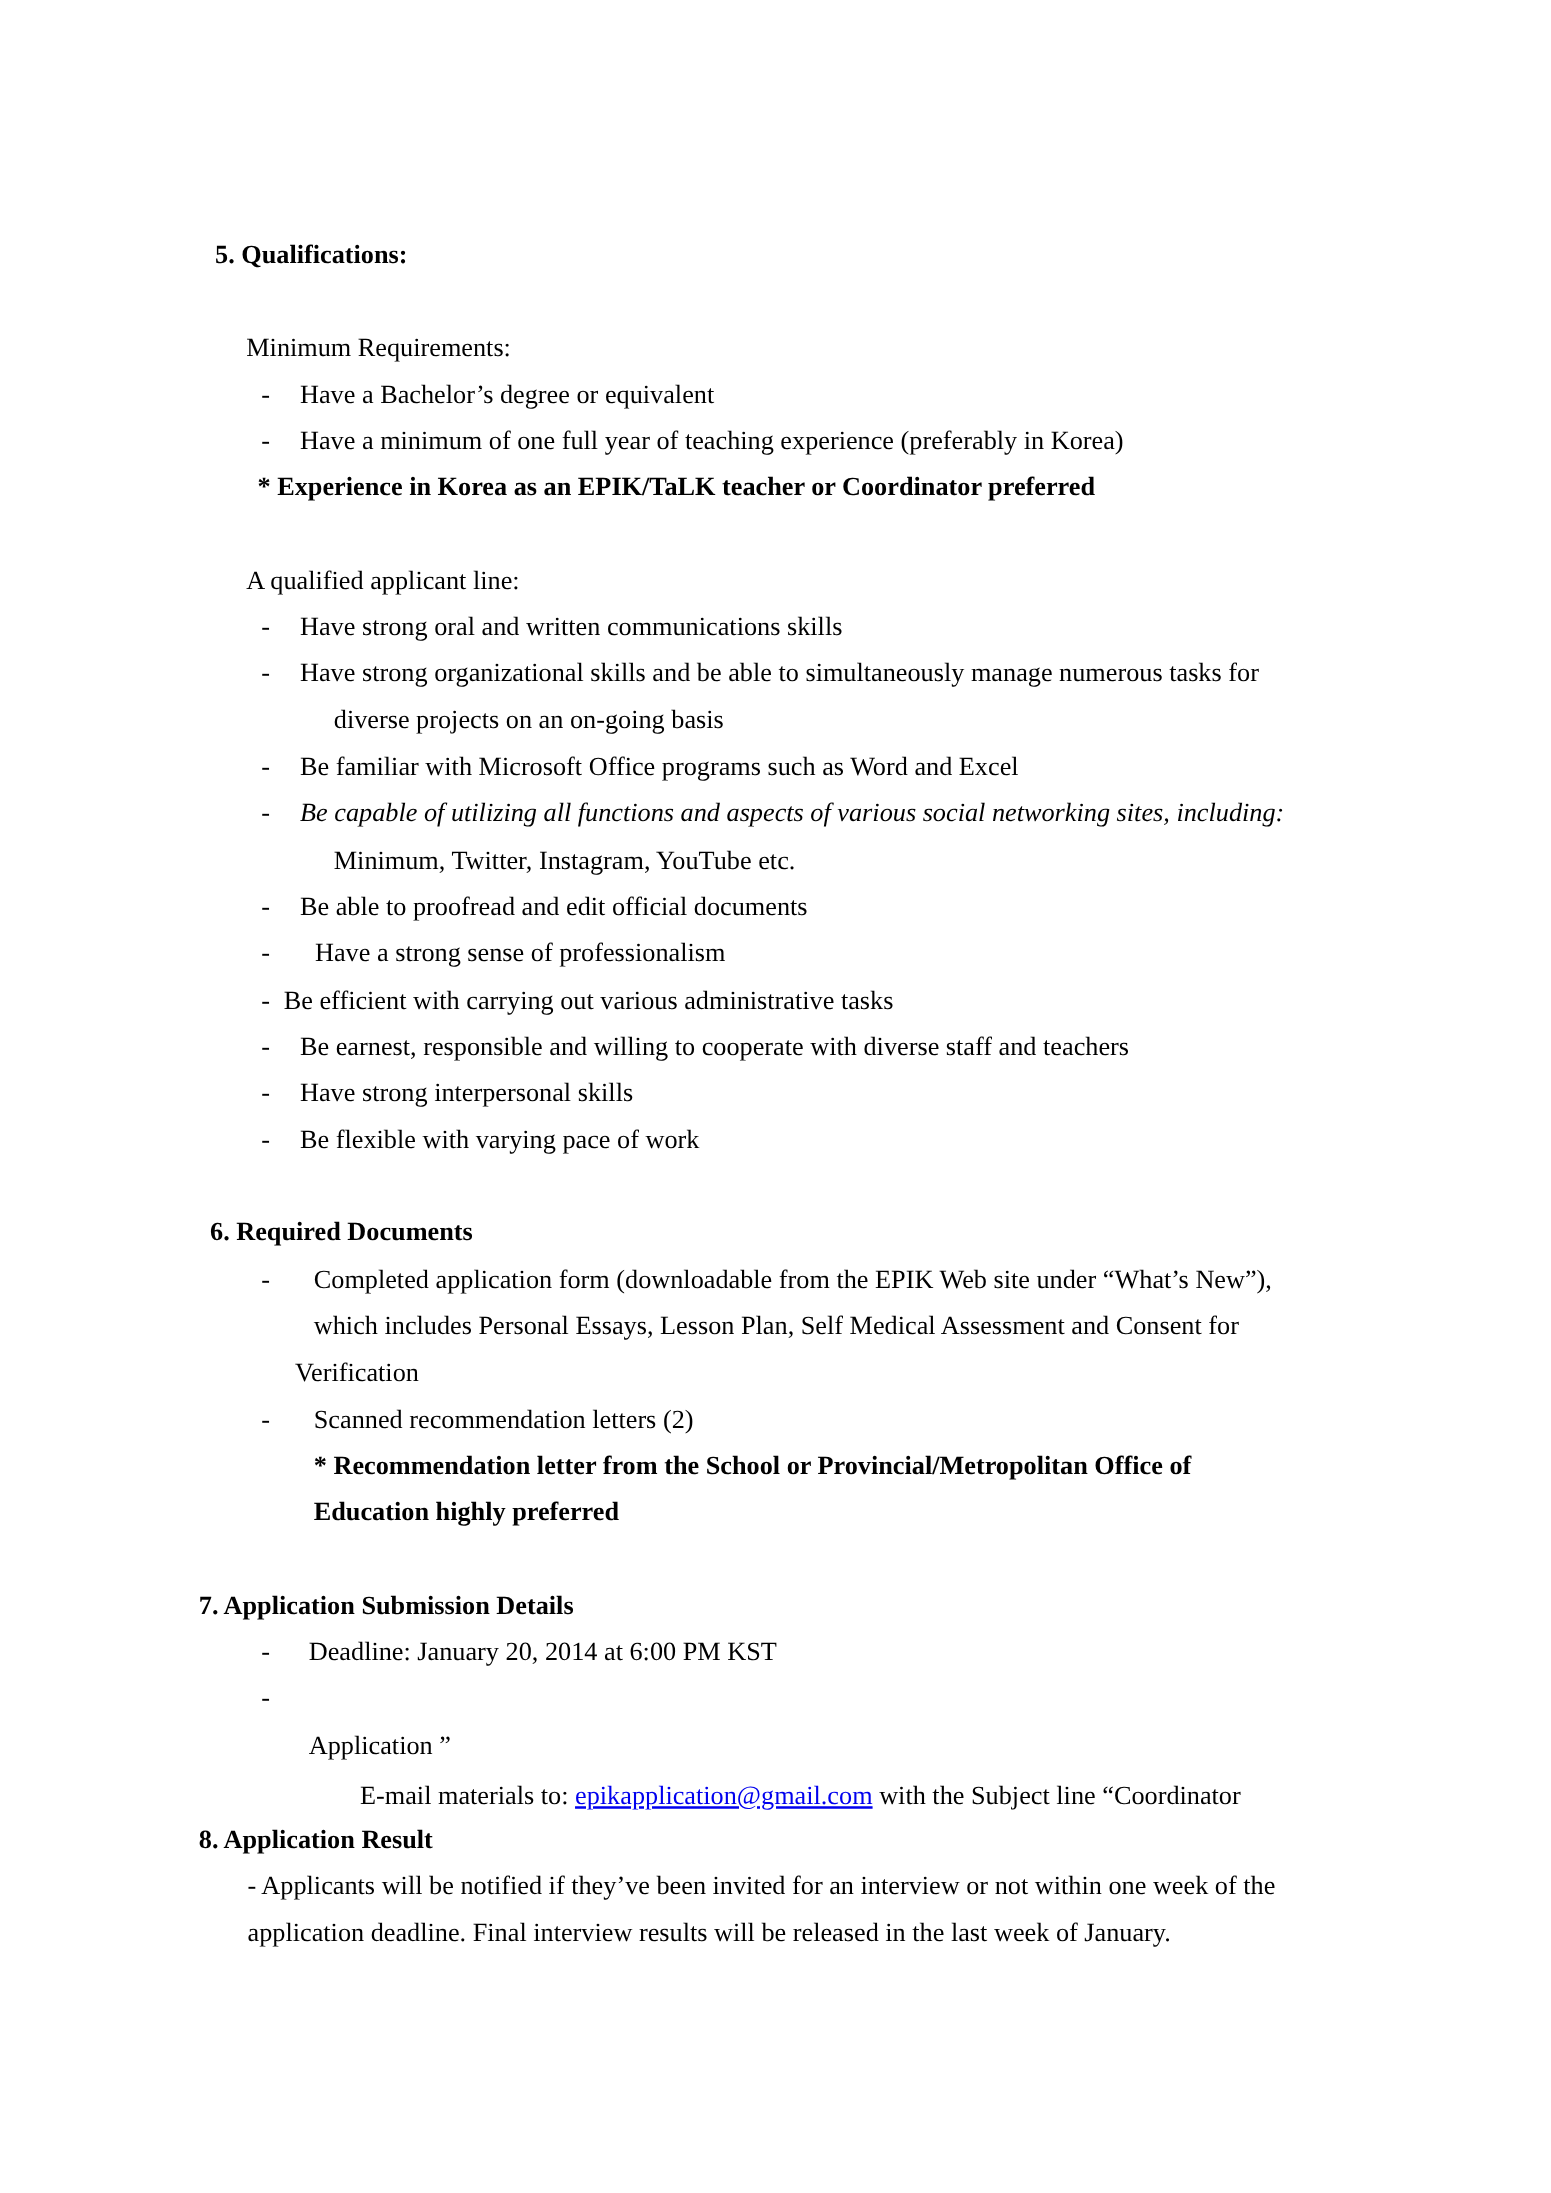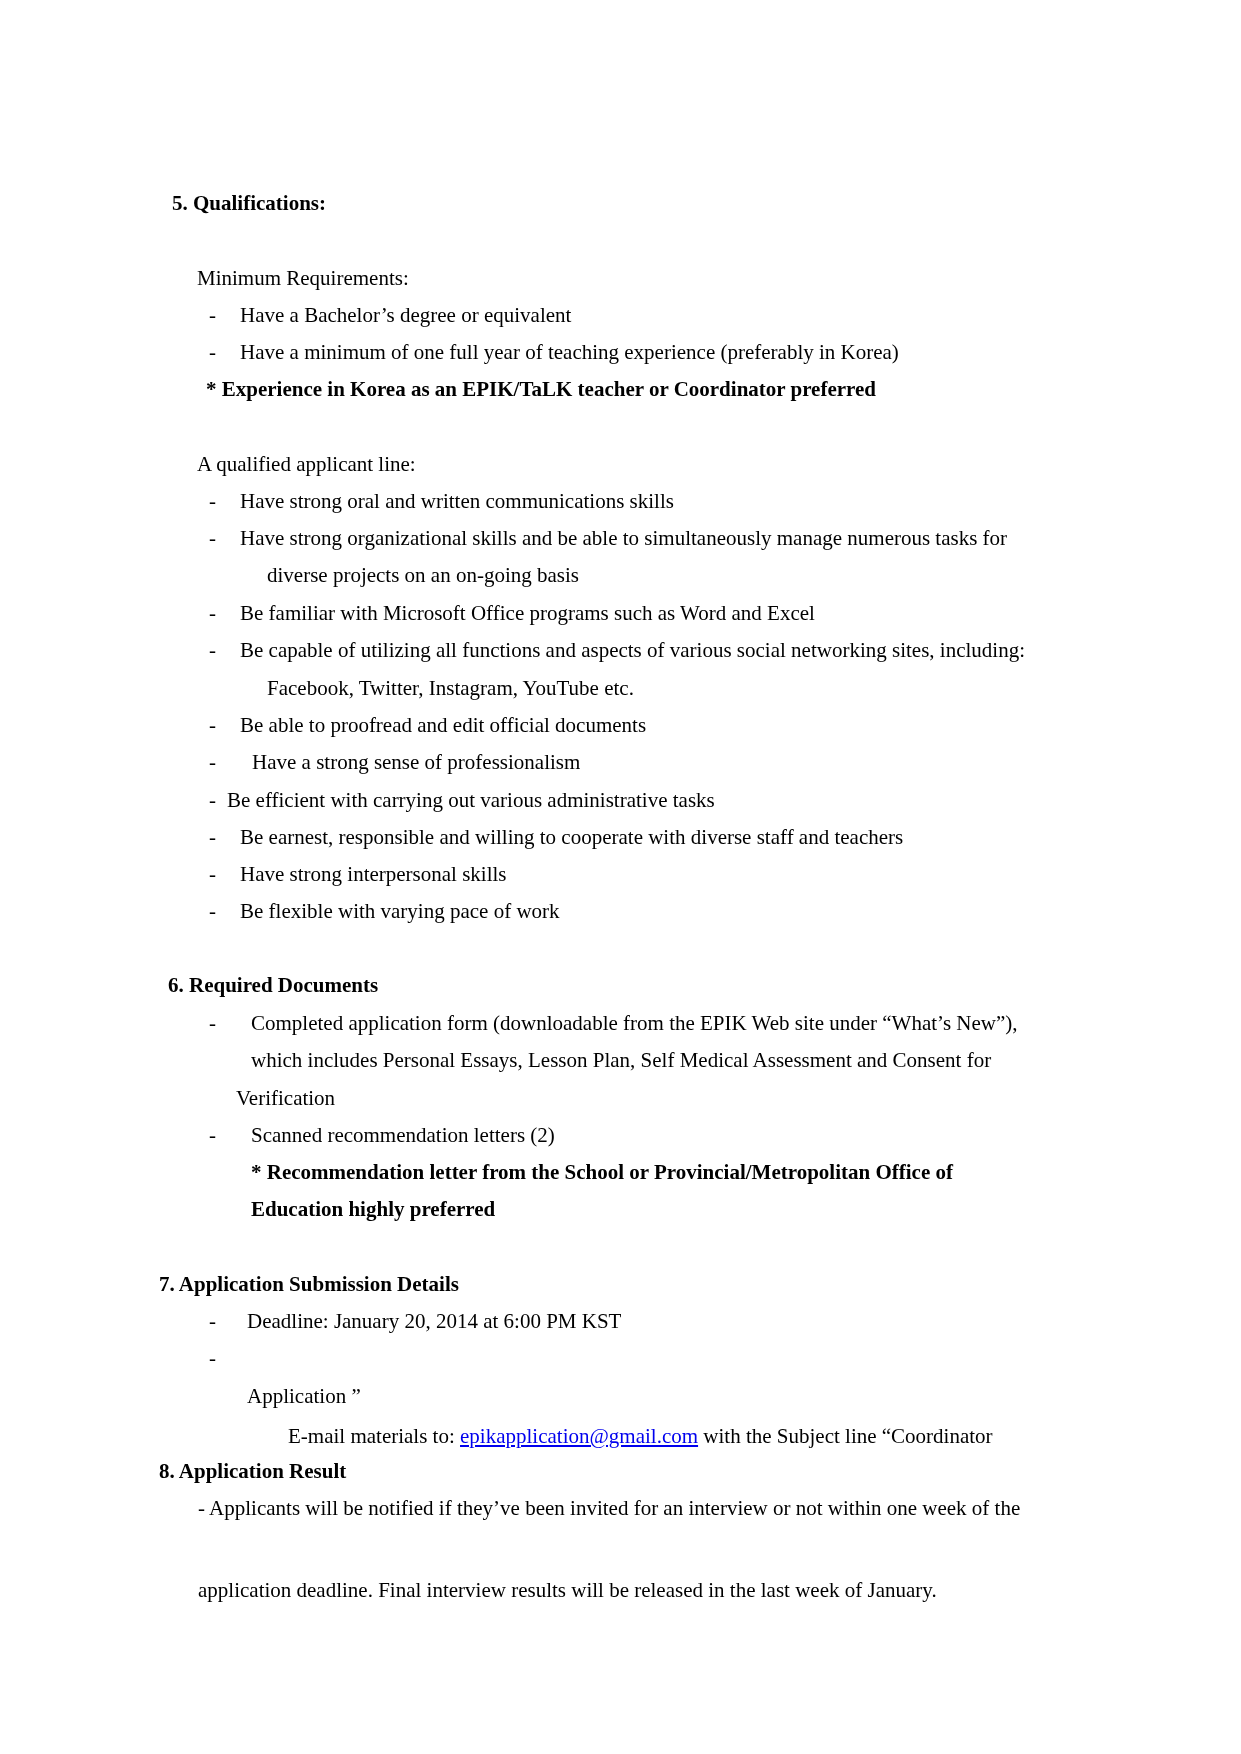--- a/index.html
+++ b/index.html
@@ -33,22 +33,22 @@
   <div class="ln" style="left:240px;top:488px;">Have strong oral and written communications skills</div>
 
   <div class="dash" style="left:209px;top:525px;">-</div>
   <div class="ln" style="left:240px;top:525px;">Have strong organizational skills and be able to simultaneously manage numerous tasks for</div>
   <div class="ln" style="left:267px;top:562px;">diverse projects on an on-going basis</div>
 
   <div class="dash" style="left:209px;top:600px;">-</div>
   <div class="ln" style="left:240px;top:600px;">Be familiar with Microsoft Office programs such as Word and Excel</div>
 
   <div class="dash" style="left:209px;top:637px;">-</div>
-  <div class="ln" style="left:240px;top:637px;">Be capable of utilizing all functions and aspects of various social networking sites, including:</div>
-  <div class="ln" style="left:267px;top:675px;">Facebook, Twitter, Instagram, YouTube etc.</div>
+  <div class="ln" style="left:240px;top:637px;font-style:italic;">Be capable of utilizing all functions and aspects of various social networking sites, including:</div>
+  <div class="ln" style="left:267px;top:675px;">Minimum, Twitter, Instagram, YouTube etc.</div>
 
   <div class="dash" style="left:209px;top:712px;">-</div>
   <div class="ln" style="left:240px;top:712px;">Be able to proofread and edit official documents</div>
 
   <div class="dash" style="left:209px;top:749px;">-</div>
   <div class="ln" style="left:240px;top:749px;margin-left:12px;">Have a strong sense of professionalism</div>
 
   <div class="dash" style="left:209px;top:787px;">-</div>
   <div class="ln" style="left:227px;top:787px;">Be efficient with carrying out various administrative tasks</div>
 
@@ -78,15 +78,15 @@
 
   <div class="dash" style="left:209px;top:1308px;">-</div>
   <div class="ln" style="left:247px;top:1308px;">Deadline: January 20, 2014 at 6:00 PM KST</div>
 
   <div class="dash" style="left:209px;top:1345px;">-</div>
   <div class="ln" style="left:247px;top:1423px;margin-left:41px;"><span>E-mail materials to: </span><a class="link">epikapplication@gmail.com</a><span> with the Subject line “Coordinator</span></div>
   <div class="ln" style="left:247px;top:1383px;">Application ”</div>
 
   <div class="ln b" style="left:159px;top:1458px;">8. Application Result</div>
   <div class="ln" style="left:198px;top:1495px;">- Applicants will be notified if they’ve been invited for an interview or not within one week of the</div>
-  <div class="ln" style="left:198px;top:1533px;margin-top:44px;">application deadline. Final interview results will be released in the last week of January.</div>
+  <div class="ln" style="left:198px;top:1533px;">application deadline. Final interview results will be released in the last week of January.</div>
 
 </div>
 
 </body></html>

